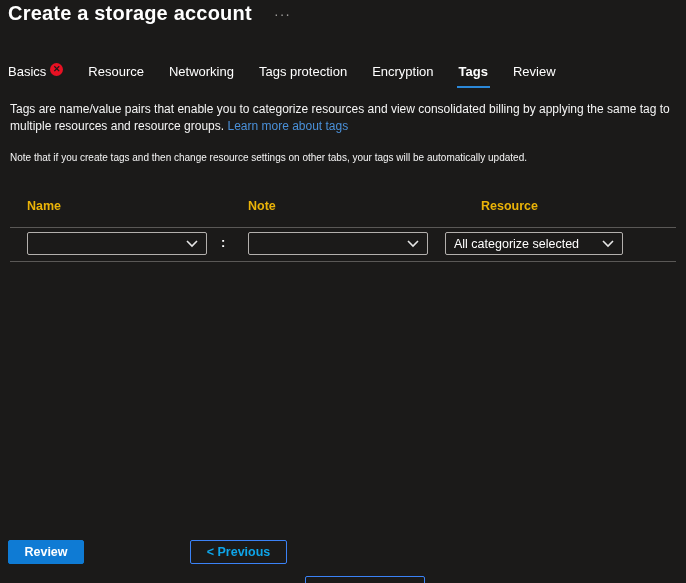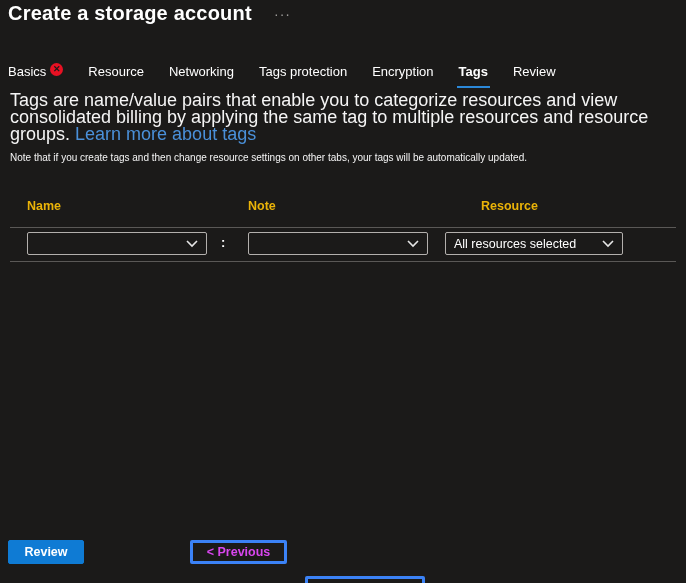--- a/index.html
+++ b/index.html
@@ -50,22 +50,22 @@
     margin-left: 4px;
     background: #e81123;
     border-radius: 50%;
     color: #1b1a19;
     font-size: 9px; font-weight: bold;
     line-height: 13px; text-align: center;
     vertical-align: 4px;
   }
   
   .description {
-    position: absolute; left: 10px; top: 92px; width: 662px;
-    font-size: 18px; line-height: 17px; color: #f5f5f5;
+    position: absolute; left: 10px; top: 101px; width: 662px;
+    font-size: 12px; line-height: 17px; color: #f5f5f5;
   }
   .link {
     color: #4a90d9; text-decoration: none; cursor: pointer;
   }
   .note {
     position: absolute; left: 10px; top: 149px; width: 662px;
     font-size: 10px; line-height: 17px; color: #f5f5f5;
   }
   
   .col-header { position: absolute; top: 199px; font-size: 12.5px; font-weight: bold; color: #eab308; }
@@ -101,21 +101,21 @@
     display: flex; align-items: center; justify-content: center;
     font-family: "Liberation Sans", sans-serif;
     font-size: 12.5px; font-weight: bold;
     border-radius: 2px; cursor: pointer;
   }
   .btn-primary {
     left: 8px; width: 76px;
     background: #0f7bd4; color: #ffffff; border: 1px solid #0f7bd4;
   }
   .btn-secondary {
-    background: transparent; color: #d946ef; border: 3px solid #3b82f6;
+    background: transparent; color: #0ea5e9; border: 1px solid #3b82f6;
   }
   .btn-previous { left: 190px; width: 97px; }
   .btn-next { left: 305px; width: 120px; margin-top: 36px; }
 </style>
 </head>
 <body>
 
 <div class="page">
 
   <h1 class="page-title">Create a storage account</h1>
@@ -171,21 +171,21 @@
   <div class="dropdown dd-value">
     <span class="dd-text"></span>
     <span class="chevron">
       <svg width="12" height="8" viewBox="0 0 12 8">
           <polyline points="1,1 6,6 11,1" fill="none" stroke="#e6e6e6" stroke-width="1.6"></polyline>
         </svg>
     </span>
   </div>
 
   <div class="dropdown dd-resource">
-    <span class="dd-text">All resources selected</span>
+    <span class="dd-text">All categorize selected</span>
     <span class="chevron">
       <svg width="12" height="8" viewBox="0 0 12 8">
           <polyline points="1,1 6,6 11,1" fill="none" stroke="#e6e6e6" stroke-width="1.6"></polyline>
         </svg>
     </span>
   </div>
 
   <div class="rule rule-bottom"></div>
 
   <button class="btn btn-primary">Review</button>

